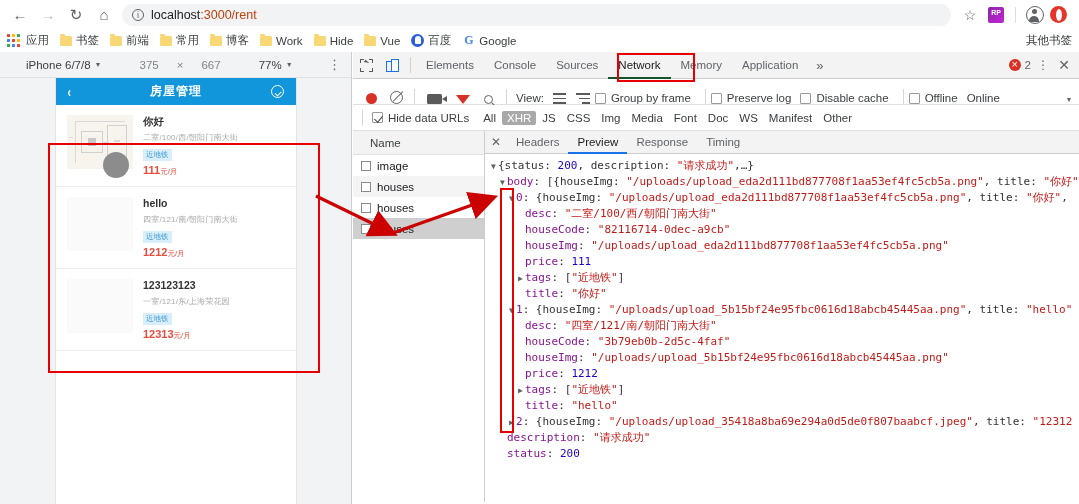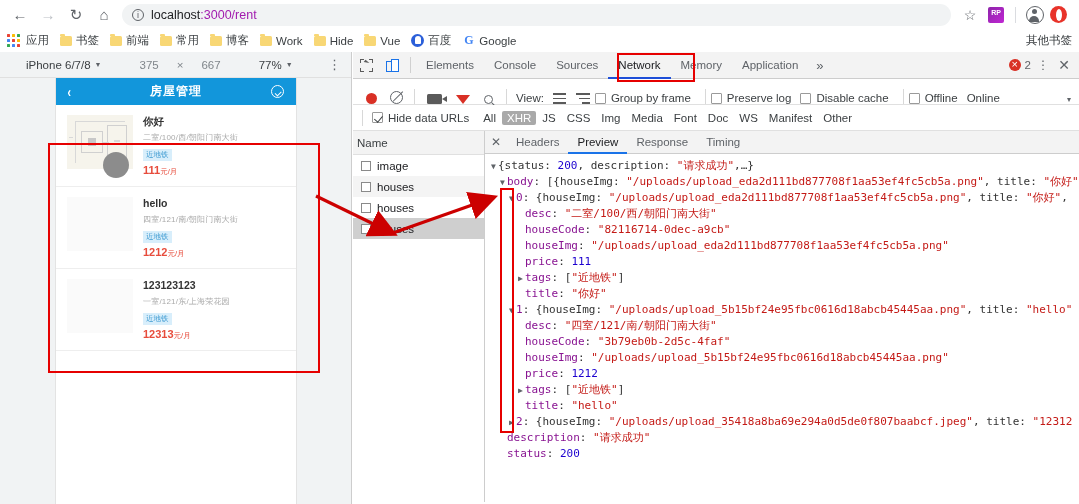--- a/index.html
+++ b/index.html
@@ -16,21 +16,21 @@
 
   .nav-row { height:29px; display:flex; align-items:center; padding:0 6px; }
   .nav-btn { width:28px; height:26px; display:flex; align-items:center; justify-content:center;
              color:#5f6368; font-size:15px; }
   .nav-btn.dim { color:#bdc1c6; }
   .omnibox { flex:1; height:22px; margin-left:4px; margin-right:8px; background:#f1f3f4;
              border-radius:11px; display:flex; align-items:center; padding:0 10px; }
   .omnibox .info-ic { width:12px; height:12px; border:1.2px solid #5f6368; border-radius:50%;
                       color:#5f6368; font-size:9px; line-height:10px; text-align:center; margin-right:7px; }
   .omnibox .url { font-size:12.5px; color:#202124; white-space:nowrap; }
-  .omnibox .url .dimpart { color:#a21caf;text-align:center; }
+  .omnibox .url .dimpart { color:#c2410c;text-align:center; }
   .star-ic { color:#5f6368; font-size:14px; width:22px; text-align:center; }
   .ext-ic { width:16px; height:16px; background:linear-gradient(135deg,#8e24aa,#c026d3);
             border-radius:2px; margin:0 7px; position:relative; }
   .ext-ic::after{content:"RP";position:absolute;left:0;right:0;top:2px;text-align:center;
             font-size:7px;color:#fff;font-weight:bold;font-family:"Liberation Sans",sans-serif;}
   .vsep { width:1px; height:16px; background:#dadce0; margin:0 4px; }
   .avatar-ic { width:18px; height:18px; border-radius:50%; border:1.6px solid #5f6368;
                position:relative; margin:0 6px; }
   .avatar-ic::before{content:"";position:absolute;left:4.5px;top:2.5px;width:5px;height:5px;
                border-radius:50%;background:#5f6368;}
@@ -115,21 +115,21 @@
   .inspect-ic .c3{left:0;bottom:0;border-left:1.3px solid #5a5a5a;border-bottom:1.3px solid #5a5a5a;}
   .inspect-ic .c4{right:0;bottom:0;border-right:1.3px solid #5a5a5a;border-bottom:1.3px solid #5a5a5a;}
   .inspect-ic .arrow{position:absolute;left:4px;top:2px;width:0;height:0;border-left:5px solid #5a5a5a;
                border-bottom:3.5px solid transparent;transform:rotate(40deg);}
   .device-ic { width:13px; height:13px; position:relative; }
   .device-ic .d1{position:absolute;left:0;top:2px;width:6px;height:11px;border:1.3px solid #1a73e8;}
   .device-ic .d2{position:absolute;left:5px;top:0;width:8px;height:13px;border:1.3px solid #1a73e8;
                background:#fff;}
   .dt-sep { width:1px; height:16px; background:#d0d0d0; margin:0 5px; }
   .dt-tab { padding:0 10px; height:27px; line-height:27px; color:#5f6368; white-space:nowrap; }
-  .dt-tab.active { color:#202124; border-bottom:2px solid #1d4ed8; }
+  .dt-tab.active { color:#202124; border-bottom:2px solid #14532d; }
   .dt-more { padding:0 8px; color:#5f6368; font-size:13px; }
   .dt-right { position:absolute; right:6px; display:flex; align-items:center; }
   .err-badge { display:flex; align-items:center; color:#5f6368; }
   .err-dot { width:12px; height:12px; border-radius:50%; background:#d93025; margin-right:4px;
              position:relative; }
   .err-dot::after{content:"\00d7";position:absolute;left:0;right:0;top:-2px;text-align:center;
              color:#fff;font-size:11px;line-height:14px;}
   .kebab { width:16px; color:#5f6368; text-align:center; font-size:12px; line-height:6px;
            margin:0 4px; }
   .close-x { width:18px; text-align:center; color:#5f6368; font-size:14px; }
@@ -177,21 +177,21 @@
                background:#fff; position:relative; }
   .filter-input { width:240px; height:18px; margin-left:6px; border:1px solid #d5d5d5;
                border-radius:2px; background:#fff; font-size:11.5px; color:#9a9a9a;
                padding:0 5px; line-height:16px; }
   .filter-sep { width:1px; height:16px; background:#d8d8d8; margin:0 9px; }
   .ftype { padding:1px 5px; color:#3c4043; border-radius:2px; margin-right:1px; white-space:nowrap; }
   .ftype.active { background:#a9a9a9; color:#fff; }
 
   .dt-body { display:flex; height:371px; }
   .net-list { width:132px; border-right:1px solid #cdcdcd; background:#fff; }
-  .net-head { height:24px; line-height:24px; padding-left:4px; font-size:11.5px; color:#3c4043;
+  .net-head { height:24px; line-height:24px; padding-left:17px; font-size:11.5px; color:#3c4043;
               background:#f3f3f3; border-bottom:1px solid #e0e0e0; }
   .net-row { height:21px; display:flex; align-items:center; padding-left:8px; font-size:11.5px;
              color:#202124; }
   .net-row.alt { background:#f4f4f4; }
   .net-row.selected { background:#cfcfcf; }
   .net-cb { width:10px; height:10px; border:1px solid #8a8a8a; background:#fff; margin-right:6px;
             flex:none; }
 
   .detail { flex:1; min-width:0; overflow:hidden; background:#fff; position:relative; }
   .detail-tabs { height:23px; display:flex; align-items:center; background:#f3f3f3;

